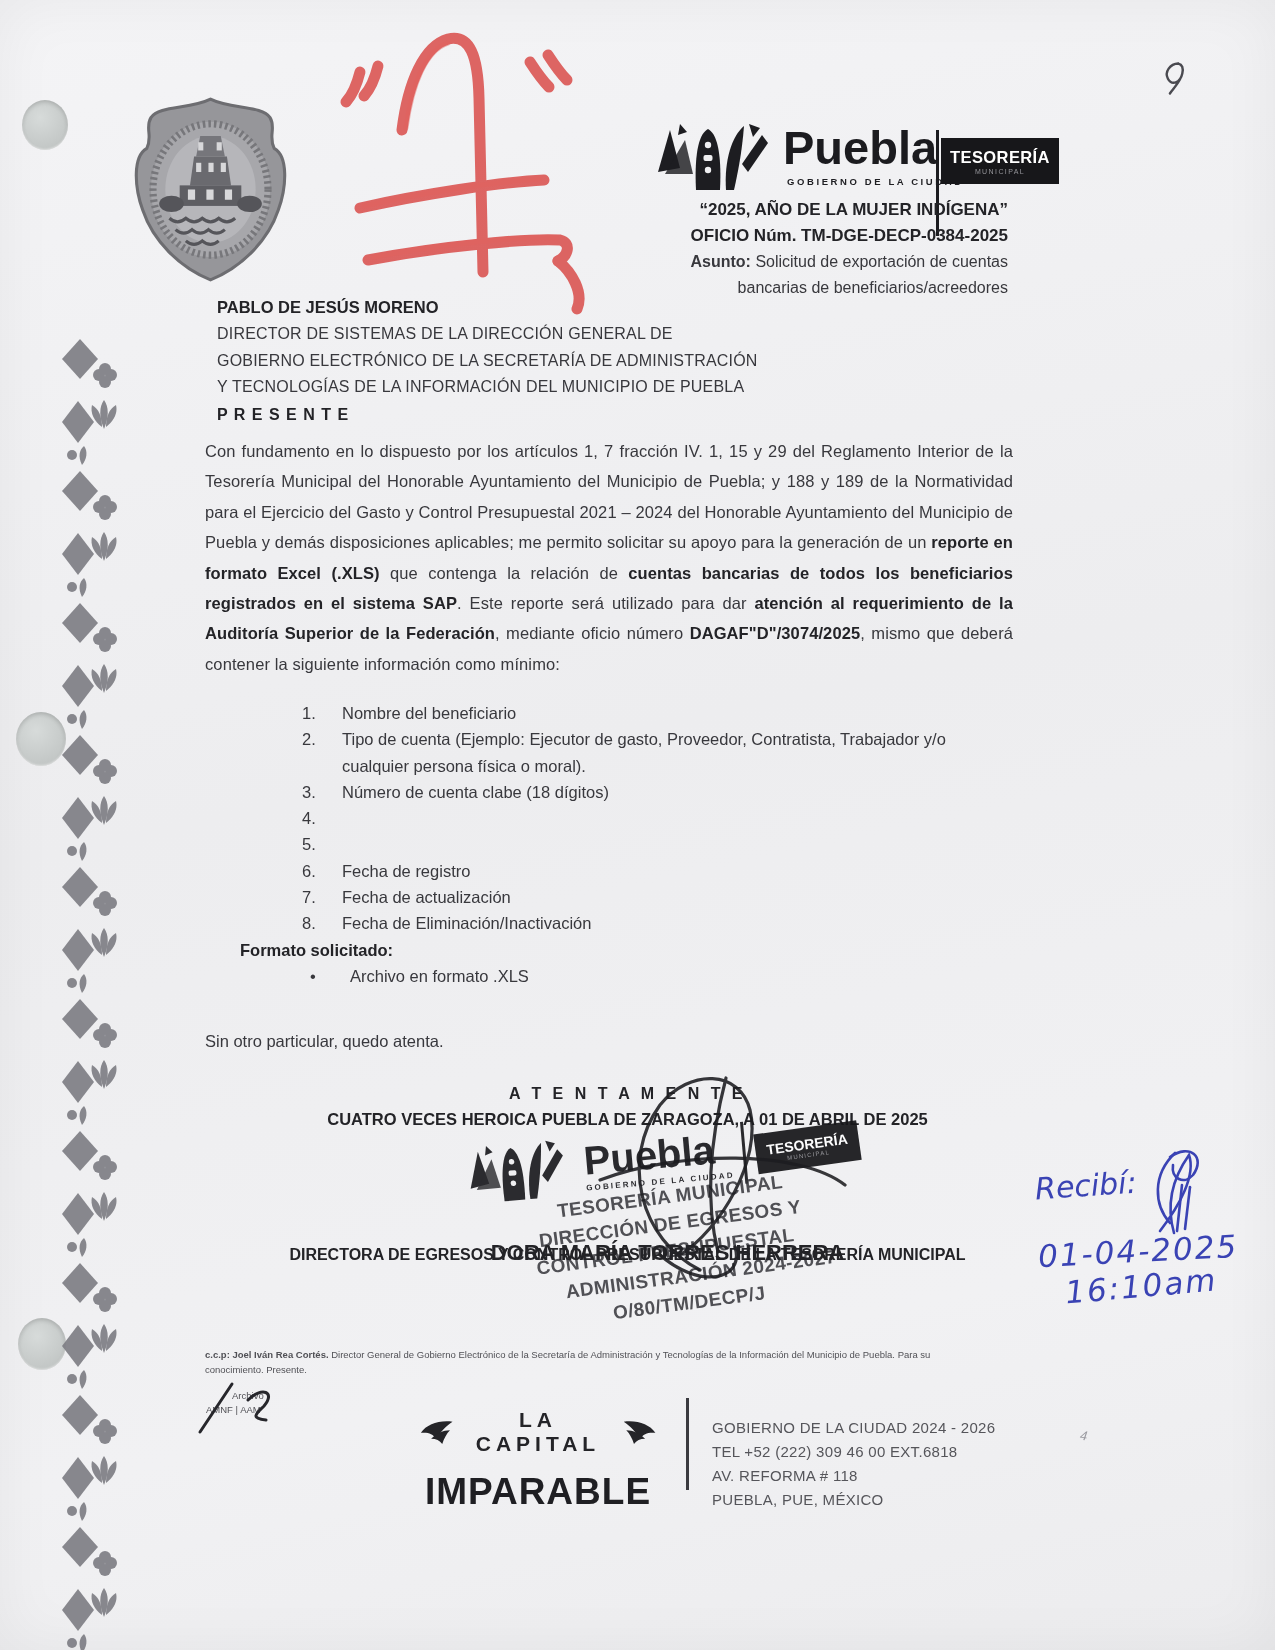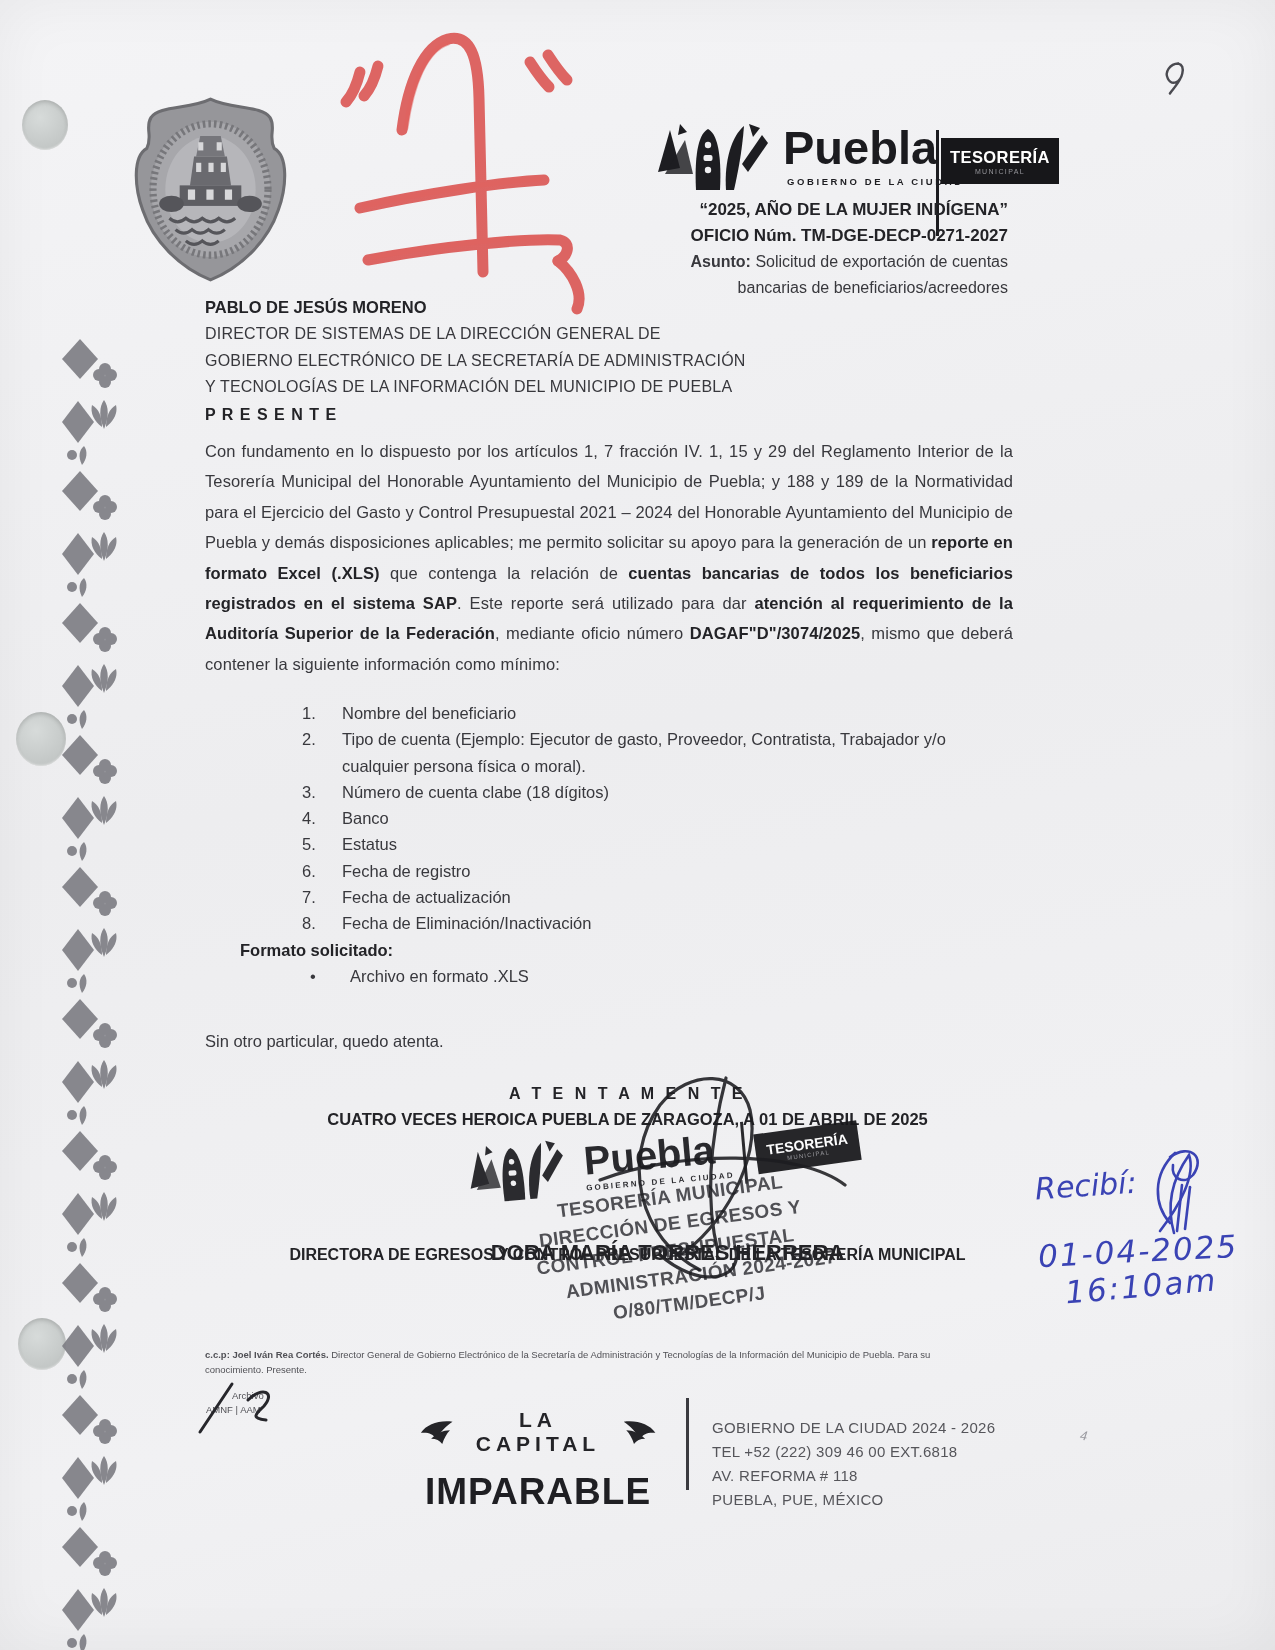--- a/index.html
+++ b/index.html
@@ -138,30 +138,30 @@
   <div class="abs" style="left:783px; top:124px; font-size:47px; font-weight:bold; color:#1b1b1f; line-height:1;">Puebla</div>
   <div class="abs" style="left:787px; top:176px; font-size:9.5px; font-weight:bold; letter-spacing:2.6px; color:#1e1e22;">GOBIERNO DE LA CIUDAD</div>
   <div class="abs" style="left:936px; top:130px; width:3px; height:106px; background:#1b1b1f;"></div>
   <div class="abs black-box" style="left:941px; top:138px; width:118px; height:46px;">
     <div style="font-size:16.5px; font-weight:bold; letter-spacing:.4px;">TESORERÍA</div>
     <div style="font-size:7px; color:#95959a; letter-spacing:1.4px; margin-top:1px;">MUNICIPAL</div>
   </div>
 
   <div class="abs hdr-right" style="left:588px; top:197px;">
     <div class="bold" style="font-size:17px; line-height:26px;">“2025, AÑO DE LA MUJER INDÍGENA”</div>
-    <div class="bold" style="font-size:17px; line-height:26px;">OFICIO Núm. TM-DGE-DECP-0271-2027</div>
+    <div class="bold" style="font-size:17px; line-height:26px;">OFICIO Núm. TM-DGE-DECP-0384-2025</div>
     <div style="font-size:16px; line-height:26px;"><b>Asunto:</b><span> Solicitud de exportación de cuentas</span></div>
     <div style="font-size:16px; line-height:26px;">bancarias de beneficiarios/acreedores</div>
   </div>
 
   <svg class="abs" style="left:1160px; top:58px; transform:rotate(12deg);" width="28" height="42" viewBox="0 0 28 42">
     <path d="M15,5 C7,7 3,16 8,22 C13,28 21,24 21,14 C21,8 19,5 15,5 M20,20 C18,27 15,31 13,36" fill="none" stroke="#4a4a50" stroke-width="2.4" stroke-linecap="round"></path>
   </svg>
 
-  <div class="abs" style="left:205px; top:294px;">
+  <div class="abs" style="left:217px; top:294px;">
     <div class="bold" style="font-size:16.5px; line-height:27px;">PABLO DE JESÚS MORENO</div>
     <div class="recipient-line">DIRECTOR DE SISTEMAS DE LA DIRECCIÓN GENERAL DE</div>
     <div class="recipient-line">GOBIERNO ELECTRÓNICO DE LA SECRETARÍA DE ADMINISTRACIÓN</div>
     <div class="recipient-line">Y TECNOLOGÍAS DE LA INFORMACIÓN DEL MUNICIPIO DE PUEBLA</div>
     <div class="bold" style="font-size:16px; line-height:27px; letter-spacing:1px;">P R E S E N T E</div>
   </div>
 
   <div class="abs body-par" style="left:205px; top:436px;"><span>Con fundamento en lo dispuesto por los artículos 1, 7 fracción IV. 1, 15 y 29 del Reglamento Interior de la Tesorería Municipal del Honorable Ayuntamiento del Municipio de Puebla; y 188 y 189 de la Normatividad para el Ejercicio del Gasto y Control Presupuestal 2021 – 2024 del Honorable Ayuntamiento del Municipio de Puebla y demás disposiciones aplicables; me permito solicitar su apoyo para la generación de un </span><b>reporte en formato Excel (.XLS)</b><span> que contenga la relación de </span><b>cuentas bancarias de todos los beneficiarios registrados en el sistema SAP</b><span>. Este reporte será utilizado para dar </span><b>atención al requerimiento de la Auditoría Superior de la Federación</b><span>, mediante oficio número </span><b>DAGAF"D"/3074/2025</b><span>, mismo que deberá contener la siguiente información como mínimo:</span></div>
 
   <div class="abs list-wrap" style="left:240px; top:700px;">
@@ -172,25 +172,23 @@
     <div class="li-row">
         <span class="num">2.</span>
         <span class="txt">Tipo de cuenta (Ejemplo: Ejecutor de gasto, Proveedor, Contratista, Trabajador y/o cualquier persona física o moral).</span>
       </div>
     <div class="li-row">
         <span class="num">3.</span>
         <span class="txt">Número de cuenta clabe (18 dígitos)</span>
       </div>
     <div class="li-row">
         <span class="num">4.</span>
-        <span class="txt">Banco</span>
       </div>
     <div class="li-row">
         <span class="num">5.</span>
-        <span class="txt">Estatus</span>
       </div>
     <div class="li-row">
         <span class="num">6.</span>
         <span class="txt">Fecha de registro</span>
       </div>
     <div class="li-row">
         <span class="num">7.</span>
         <span class="txt">Fecha de actualización</span>
       </div>
     <div class="li-row">

